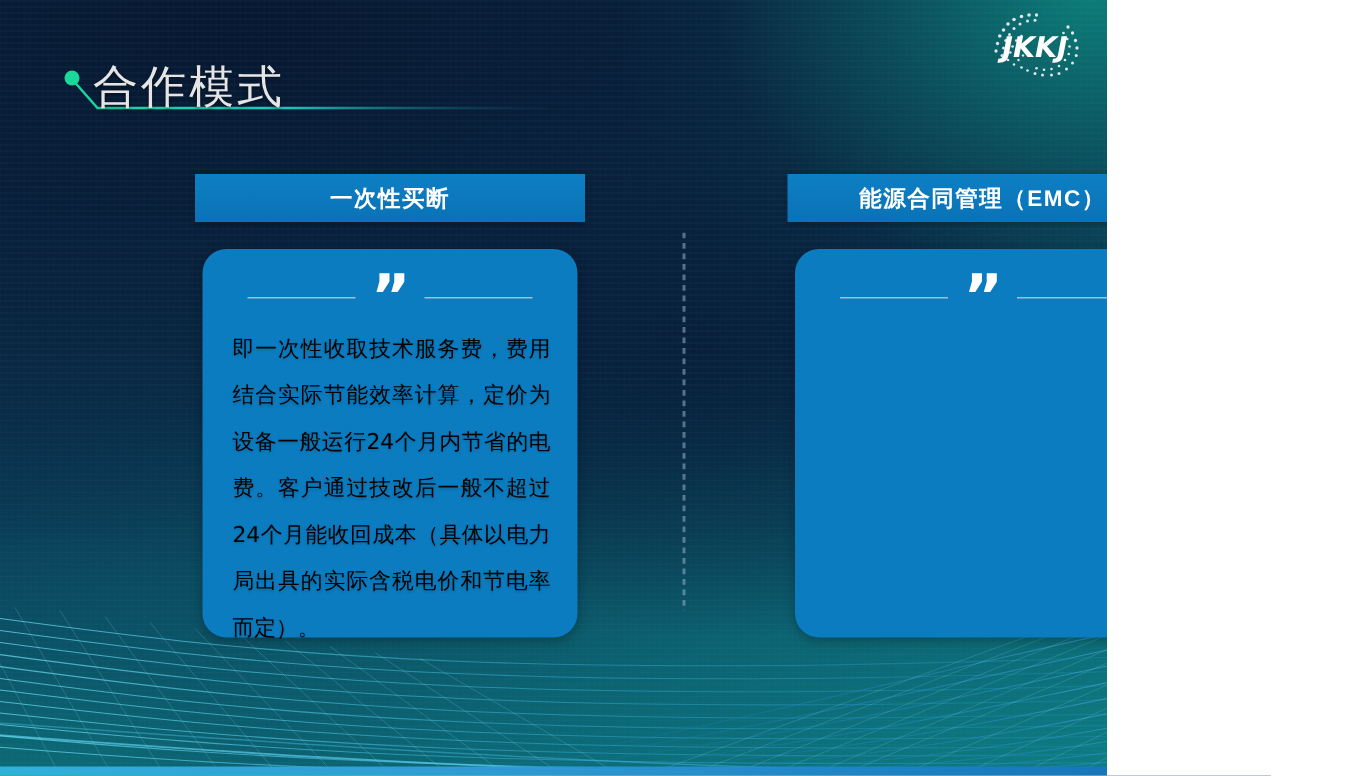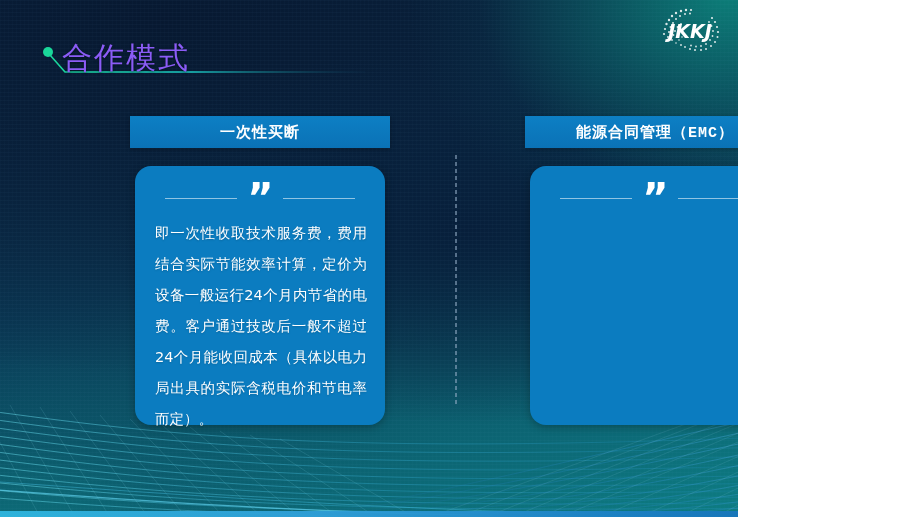--- a/index.html
+++ b/index.html
@@ -56,37 +56,37 @@
   }
 
   
   .logo{position:absolute;top:4px;right:12px;width:72px;height:56px;}
   .logo svg{display:block;}
 
   
   .title-wrap{position:absolute;left:40px;top:42px;width:330px;height:46px;}
   .title-text{
     position:absolute;left:22px;top:-4px;
-    font-size:30px;letter-spacing:2px;color:#8b5cf6;font-weight:400;
+    font-size:30px;letter-spacing:2px;color:#e5e5e5;font-weight:400;
     text-shadow:0 1px 3px rgba(0,0,0,.45);
     white-space:nowrap;
     font-family:"DejaVu Sans","Liberation Sans",sans-serif;
   }
   .title-deco{position:absolute;left:0;top:0;}
 
   
   .col{position:absolute;top:0;}
   .col-left{left:130px;width:260px;}
   .col-right{left:525px;width:260px;}
   .card-header{
     position:absolute;top:116px;left:0;width:260px;height:32px;
     background:linear-gradient(180deg,#0d7fc4 0%,#0a72b6 100%);
     display:flex;align-items:center;justify-content:center;
     color:#ffffff;font-weight:bold;font-size:15px;letter-spacing:1px;
-    font-family:Liberation Mono, monospace;
+    font-family:Liberation Sans, sans-serif;
     box-shadow:0 1px 4px rgba(0,0,0,.30);
   }
   .card-header.right{width:260px;}
   .card-body{
     position:absolute;top:166px;left:5px;width:250px;height:259px;
     background:#0b7cc0;
     border-radius:16px;
     box-shadow:0 2px 8px rgba(0,0,0,.28);
   }
   .quote-row{
@@ -94,21 +94,21 @@
     display:flex;align-items:center;justify-content:center;gap:10px;
   }
   .qline{height:1px;width:72px;background:rgba(255,255,255,0.55);}
   .qmark{
     color:#ffffff;font-size:40px;line-height:22px;font-weight:bold;
     font-family:"DejaVu Sans","Liberation Sans",sans-serif;
     letter-spacing:-1px;
   }
   .card-text{
     position:absolute;top:52px;left:20px;width:212px;
-    color:#ffffff;font-size:14.5px;line-height:31px;
+    color:#000000;font-size:14.5px;line-height:31px;
     text-align:justify;text-justify:inter-ideograph;
     font-family:"DejaVu Sans","Liberation Sans",sans-serif;
     text-shadow:0 1px 2px rgba(0,0,0,.18);
   }
   
   .divider{
     position:absolute;left:455px;top:155px;width:2px;height:252px;
     background-image:linear-gradient(180deg, rgba(150,175,200,0.55) 55%, rgba(0,0,0,0) 0);
     background-size:2px 7px;
   }

